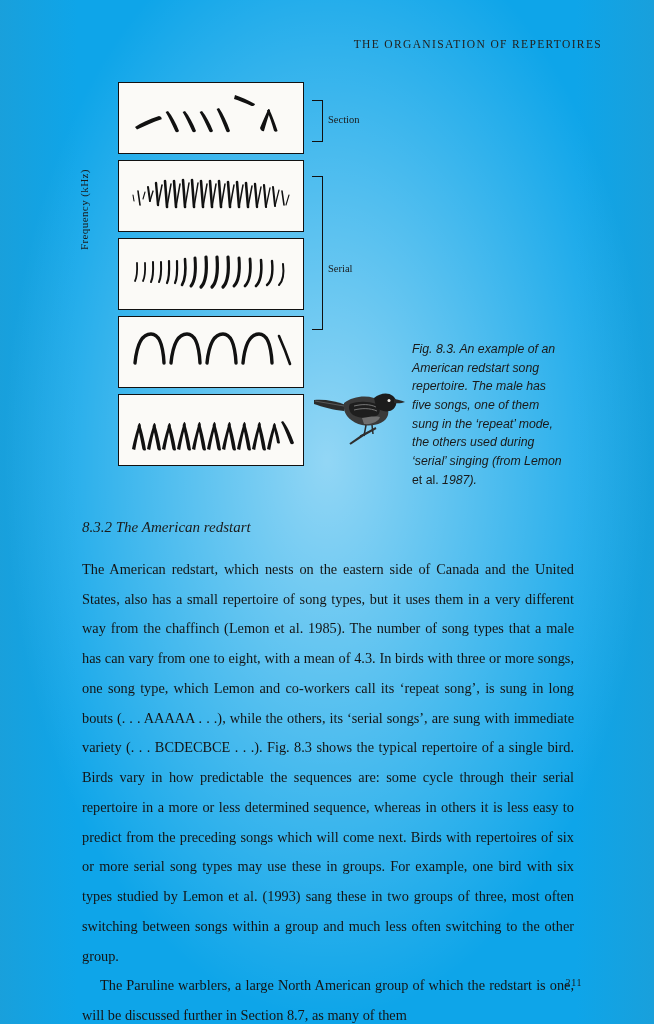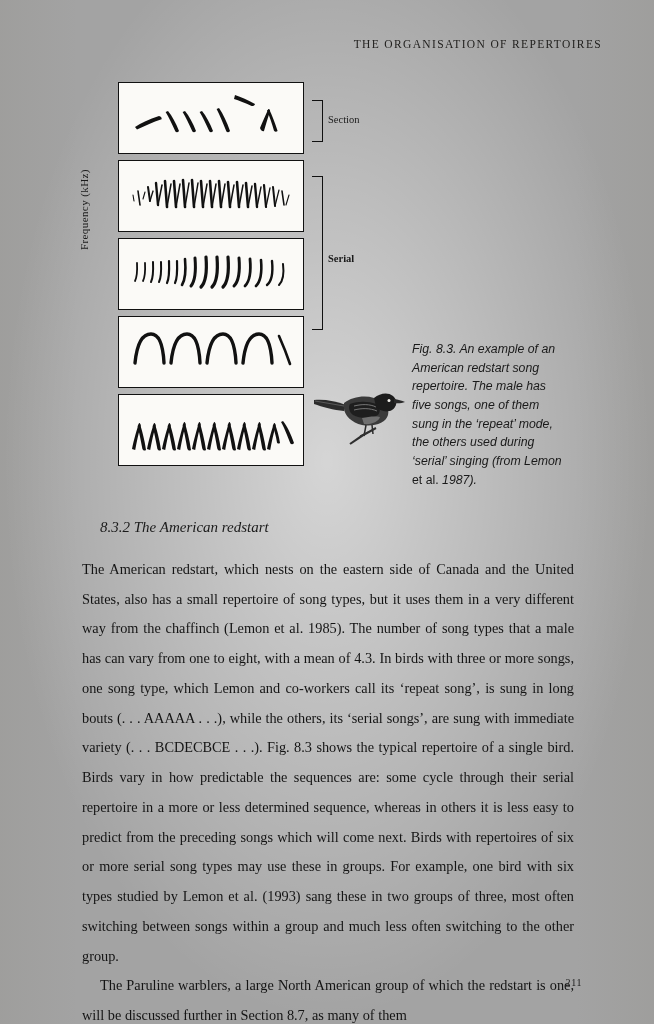--- a/index.html
+++ b/index.html
@@ -11,21 +11,21 @@
     height: 1024px;
     background: #f3f2ee;
     font-family: "Liberation Serif", serif;
     color: #1a1a1a;
     position: relative;
     overflow: hidden;
   }
   .page {
     position: absolute;
     inset: 0;
-    background: #a3a3a3;
+    background: #0ea5e9;
   }
   
   .page::before {
     content: "";
     position: absolute;
     inset: 0;
     background:
       radial-gradient(ellipse at 50% 45%, rgba(255,255,255,0.55) 0%, rgba(255,255,255,0.0) 70%),
       linear-gradient(to right, rgba(120,115,100,0.10), rgba(255,255,255,0) 12%, rgba(255,255,255,0) 88%, rgba(120,115,100,0.10));
     pointer-events: none;
@@ -129,21 +129,20 @@
     height: 78px;
   }
 
   
   .section-head {
     position: absolute;
     left: 82px;
     top: 519px;
     font-style: italic;
     font-size: 15px;
-    margin-left: 18px;
   }
   .body {
     position: absolute;
     left: 82px;
     top: 555px;
     width: 492px;
     font-size: 14.3px;
     line-height: 2.08;
     text-align: justify;
     color: #141414;
@@ -322,21 +321,21 @@
             <path d="M164,26 C168,31 172,39 175,48 C174,49.4 172.4,49.6 171.4,48.4 C168,40 165,32 162,27 Z"></path>
           </g>
         </svg>
       </div>
     </div>
 
     <div class="bracket" style="left:230px; top:18px; height:42px;"></div>
     <div class="bracket-label" style="left:246px; top:32px;">Section</div>
 
     <div class="bracket" style="left:230px; top:94px; height:154px;"></div>
-    <div class="bracket-label" style="left:246px; top:171px;font-weight:bold;">Serial</div>
+    <div class="bracket-label" style="left:246px; top:181px;">Serial</div>
 
     <div class="bird">
       <svg width="96" height="78" viewBox="0 0 96 78">
         <g>
 
           <path d="M4,30 C14,29 26,31 36,35 L34,41 C24,40 12,37 4,34 Z" fill="#2b2b2b"></path>
           <path d="M5,31 L34,36" stroke="#6d6d6d" stroke-width="0.7" fill="none"></path>
 
           <path d="M34,33 C42,27 54,25 64,28 C74,31 80,38 78,45 C76,53 64,57 52,55 C42,53 34,45 34,38 Z" fill="#3a3a3a"></path>
 

